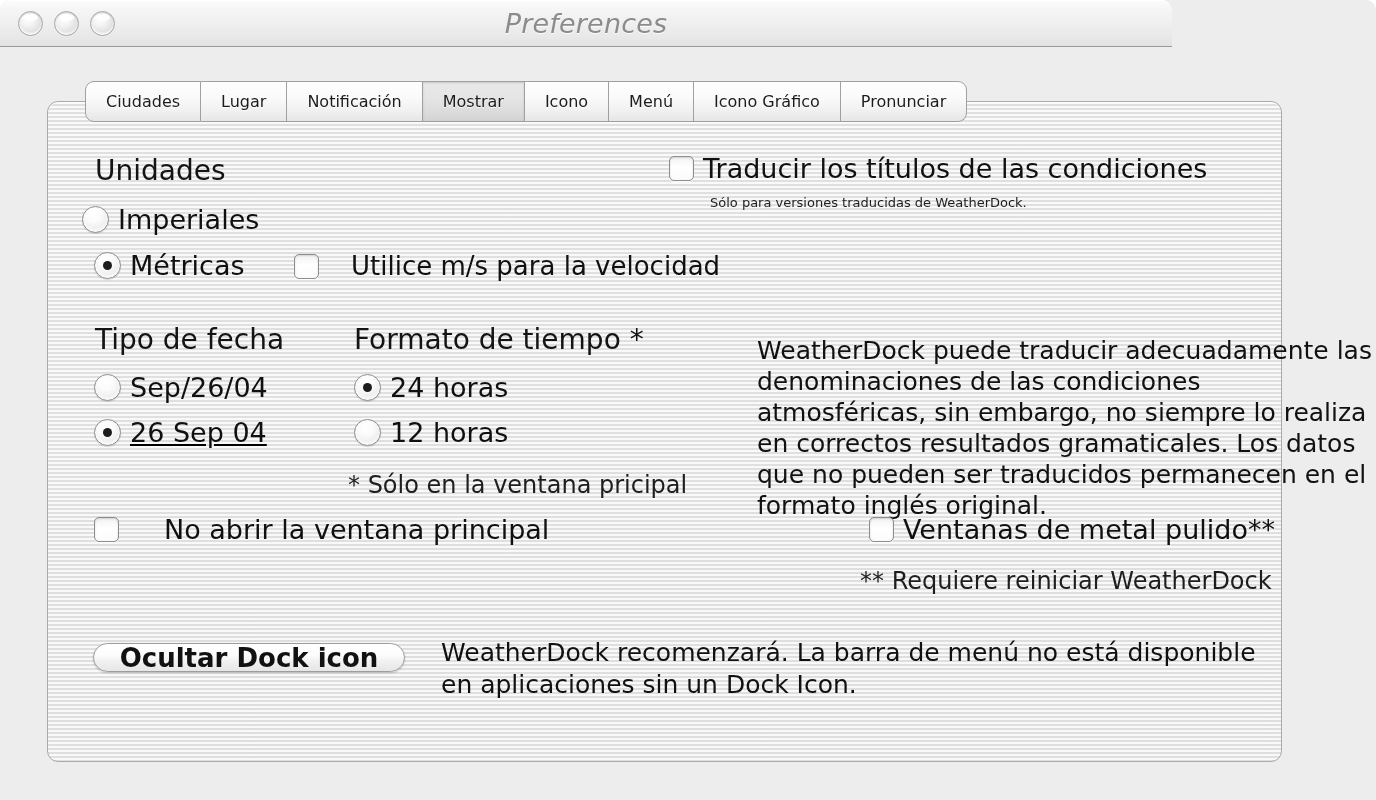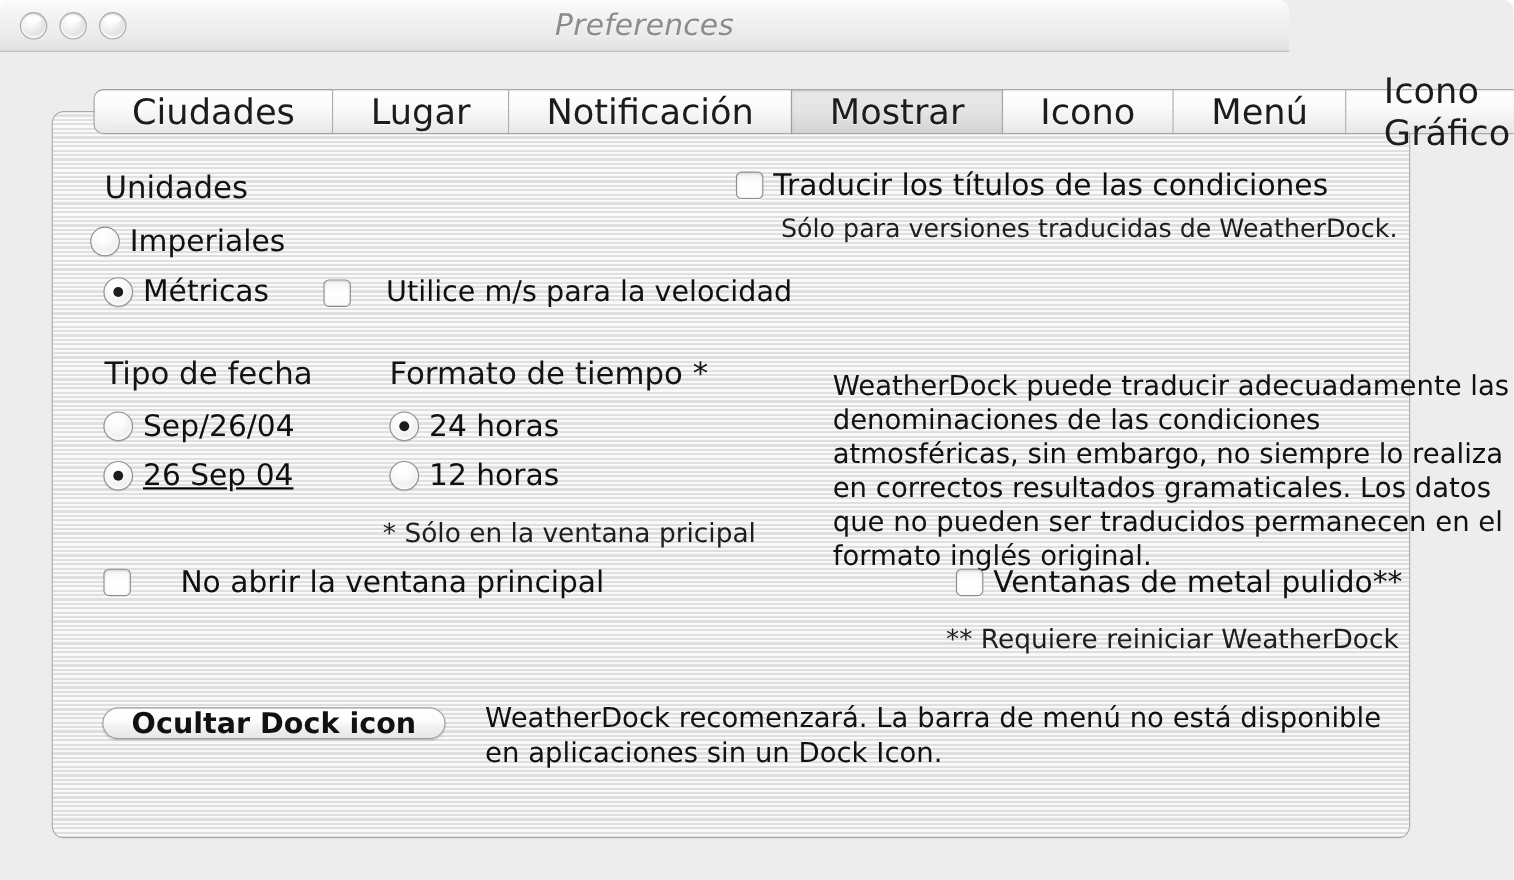--- a/index.html
+++ b/index.html
@@ -87,25 +87,25 @@
     position: absolute;
     left: 85px;
     top: 81px;
     height: 41px;
     display: flex;
     z-index: 5;
   }
   .tab {
     height: 41px;
     box-sizing: border-box;
-    padding: 0 34px;
+    padding: 0 20px;
     display: flex;
     align-items: center;
     justify-content: center;
-    font-size: 32px;
+    font-size: 16px;
     color: #1c1c1c;
     font-family: "DejaVu Sans", "Liberation Sans", sans-serif;
     background: linear-gradient(to bottom,
         #fefefe 0%, #fafafa 40%, #f1f1f1 72%, #e6e6e6 100%);
     border: 1px solid #a0a0a0;
     border-left-width: 0;
     position: relative;
     text-shadow: 0 1px 0 rgba(255,255,255,0.8);
   }
   .tab:first-child {
@@ -193,21 +193,21 @@
     box-sizing: border-box;
     border: 1px solid #8d8d8d;
     background: linear-gradient(to bottom, #f3f3f3 0%, #ffffff 45%, #fbfbfb 100%);
     box-shadow: inset 0 1px 2px rgba(140,140,140,0.35),
                 0 1px 0 rgba(255,255,255,0.8);
     position: relative;
   }
 
   .note {
     position: absolute;
-    font-size: 23px;
+    font-size: 13px;
     color: #1e1e1e;
     font-family: "DejaVu Sans", "Liberation Sans", sans-serif;
     white-space: nowrap;
   }
 
   #translate-para {
     position: absolute;
     left: 709px;
     top: 233px;
     width: 620px;

